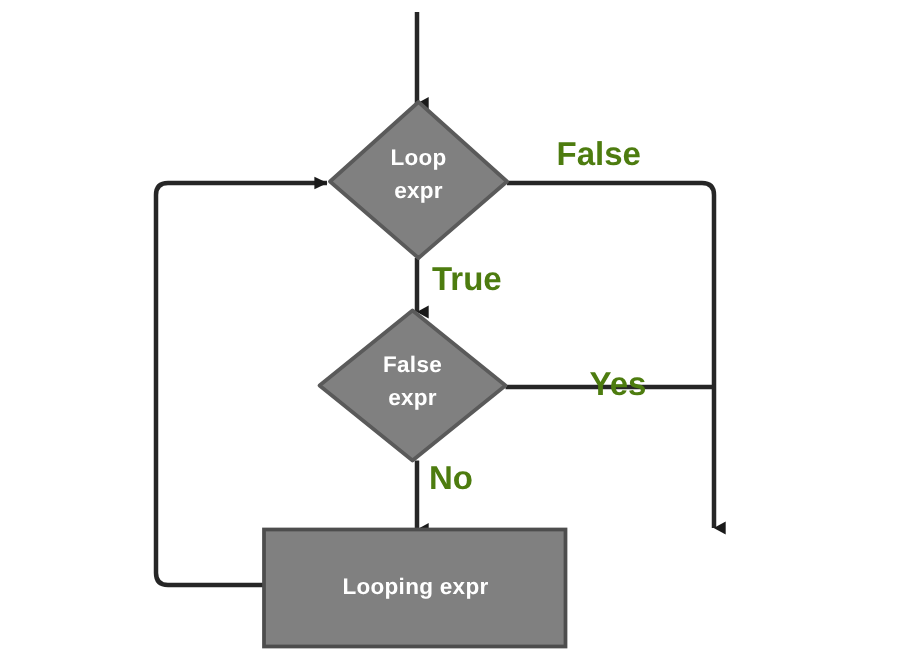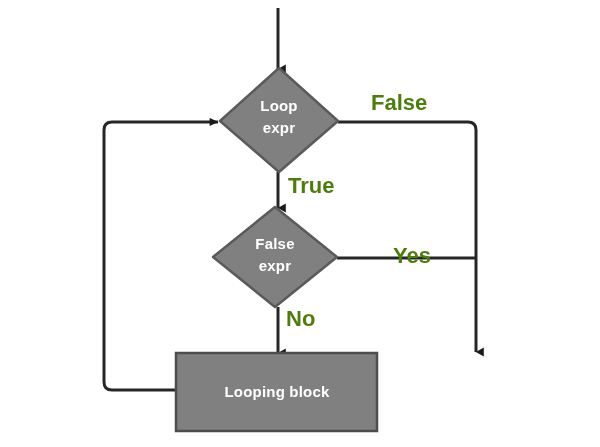--- a/index.html
+++ b/index.html
@@ -117,21 +117,21 @@
 
     <rect x="176" y="353" width="201" height="78" fill="#808080" stroke="#4d4d4d" stroke-width="2.5"></rect>
   </svg>
 
   <div class="node-label" id="label-loop-expr">Loop
 expr</div>
 
   <div class="node-label" id="label-break-expr">False
 expr</div>
 
-  <div class="node-label" id="label-looping-block">Looping block</div>
+  <div class="node-label" id="label-looping-block">Looping expr</div>
 
   <div class="edge-label" id="label-false">False</div>
 
   <div class="edge-label" id="label-true">True</div>
 
   <div class="edge-label" id="label-yes">Yes</div>
 
   <div class="edge-label" id="label-no">No</div>
 
 </div>

